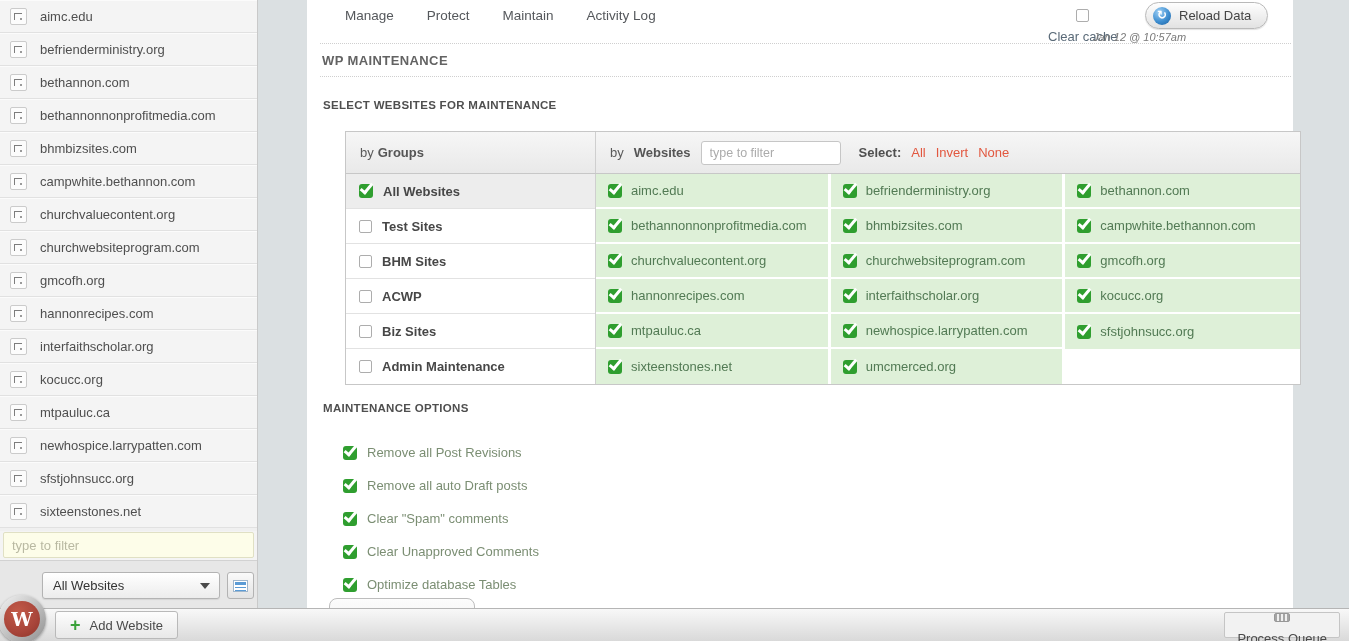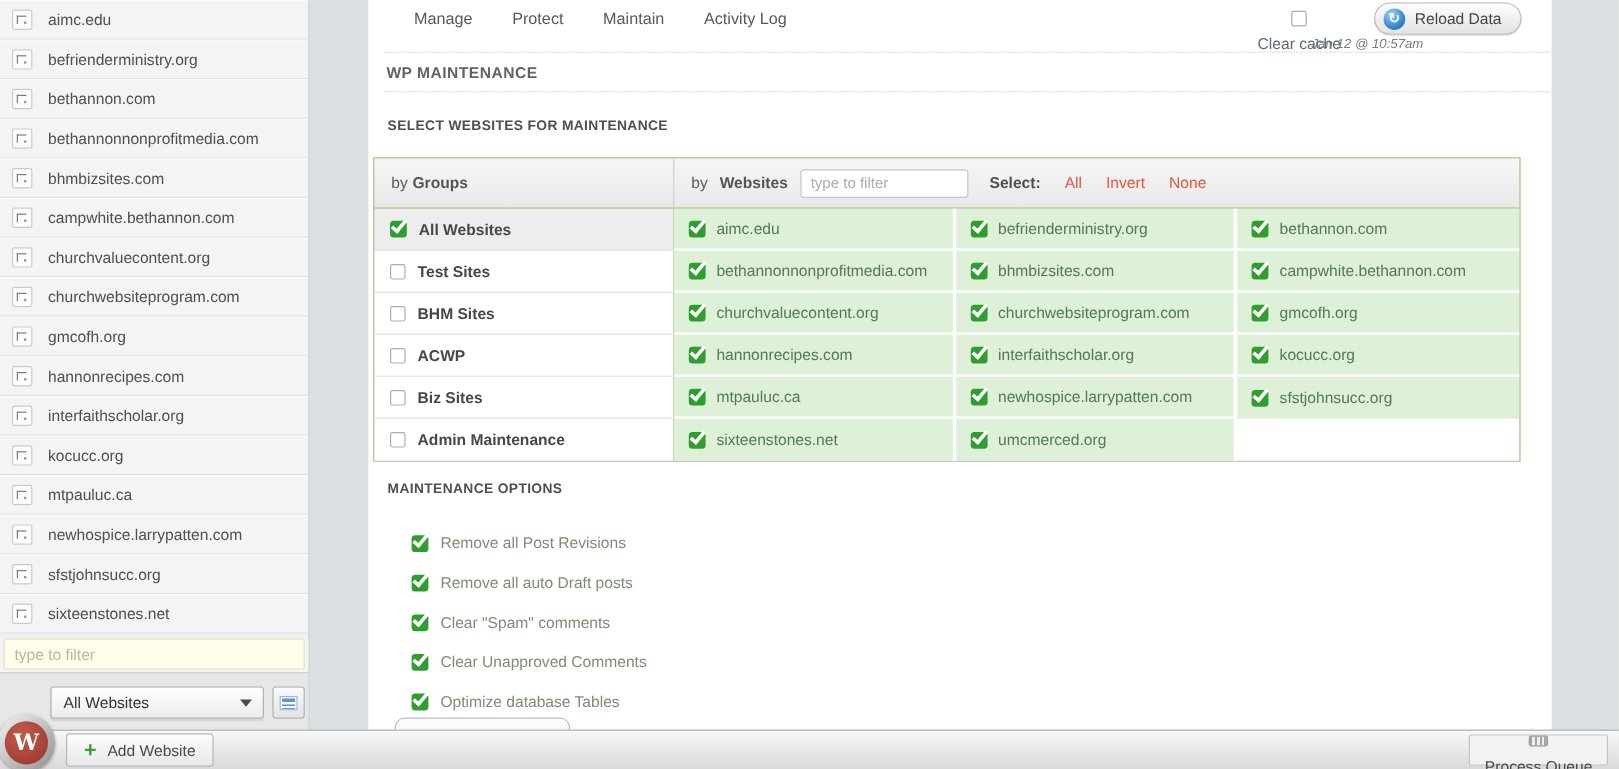--- a/index.html
+++ b/index.html
@@ -121,22 +121,22 @@
   }
   .section-heading {
     position:absolute; left:16px; font-weight:bold; font-size:11.5px;
     color:#4f4f4f; letter-spacing:.3px;
   }
   #select-heading { top:99px; }
   #options-heading { top:402px; }
 
   
   #sel-table {
-    position:absolute; left:4px; top:131px; width:956px;
-    border:1px solid #c7c7c7; background:#84cc16;
+    position:absolute; left:38px; top:131px; width:956px;
+    border:1px solid #c7c7c7; background:#86efac;
   }
   #sel-header {
     display:flex; height:42px; align-items:stretch;
     background:linear-gradient(#f6f6f6,#e9e9e9); border-bottom:1px solid #c7c7c7;
   }
   #groups-head {
     width:250px; flex:none; display:flex; align-items:center; padding-left:14px;
     border-right:1px solid #cfcfcf; color:#5a5a5a;
   }
   #websites-head {
@@ -144,21 +144,21 @@
     color:#5a5a5a;
   }
   .by-bold { font-weight:bold; color:#555; margin-left:4px; }
   #site-filter {
     width:140px; height:24px; border:1px solid #c6c6c6; border-radius:3px;
     padding:0 8px; font:12.5px "Liberation Sans",sans-serif; color:#555;
     background:#fff; outline:none;
   }
   #site-filter::placeholder { color:#ababab; }
   #select-label { font-weight:bold; color:#4f4f4f; margin-left:8px; }
-  .sel-link { color:#e2573f; cursor:pointer; margin-left:10px; }
+  .sel-link { color:#e2573f; cursor:pointer; }
   #sel-body { display:flex; }
   #groups-col { width:250px; flex:none; border-right:1px solid #cfcfcf; }
   .grp-row {
     height:35px; display:flex; align-items:center; gap:10px; padding-left:13px;
     border-bottom:1px solid #e2e2e2; background:#fff; cursor:pointer;
   }
   .grp-row.checked { background:#ededed; }
   .grp-row:last-child { border-bottom:none; }
   .grp-label { font-weight:bold; color:#474747; }
   #sites-grid {

